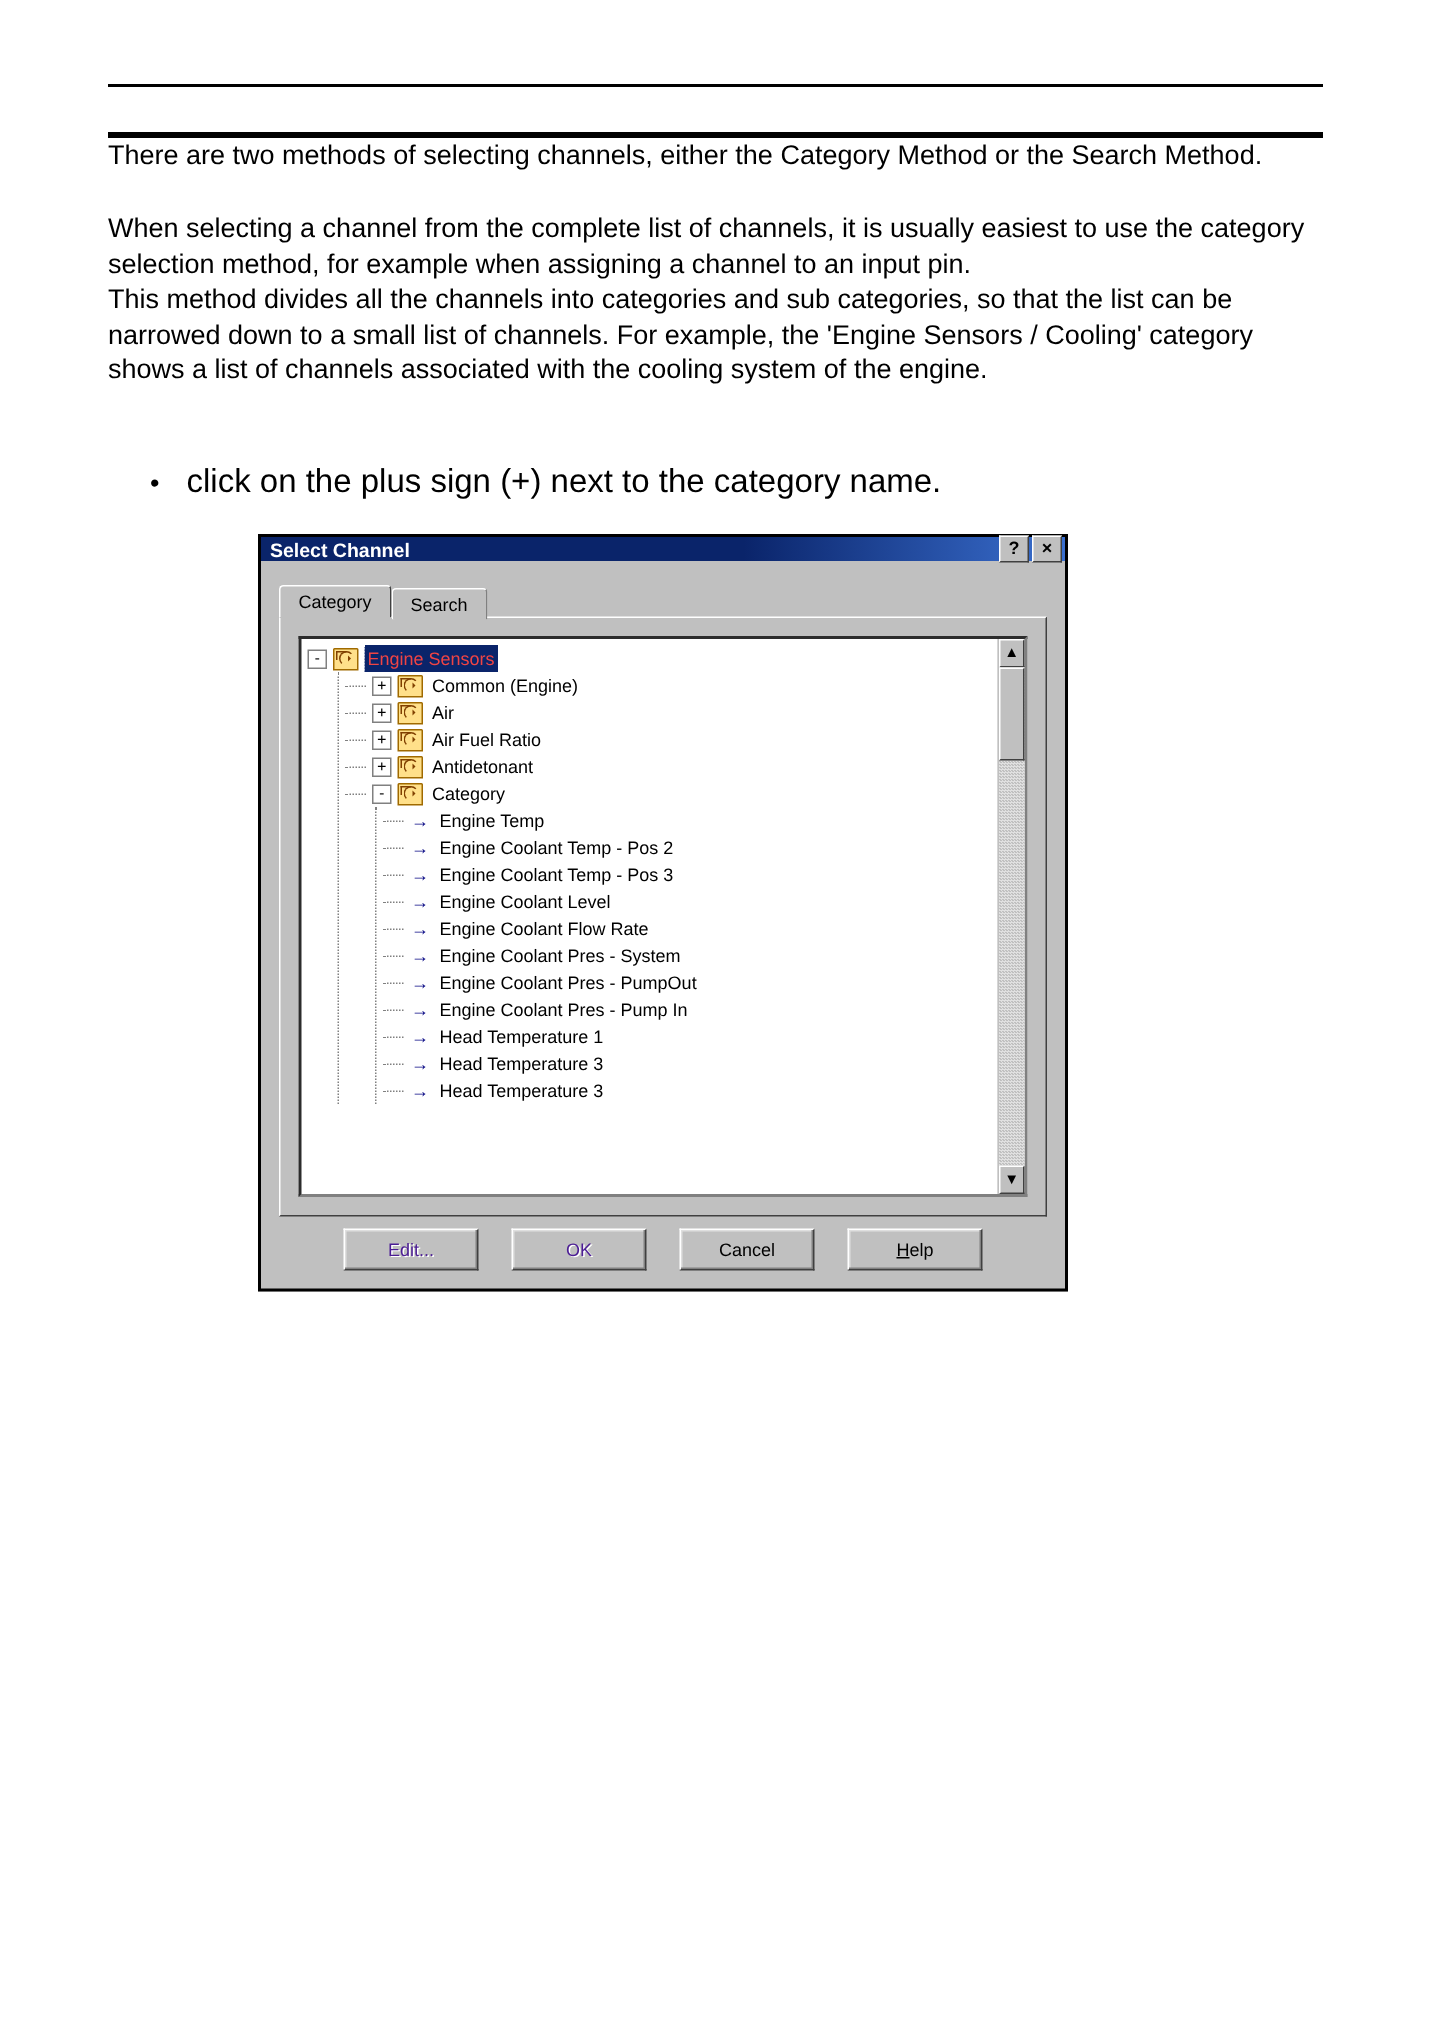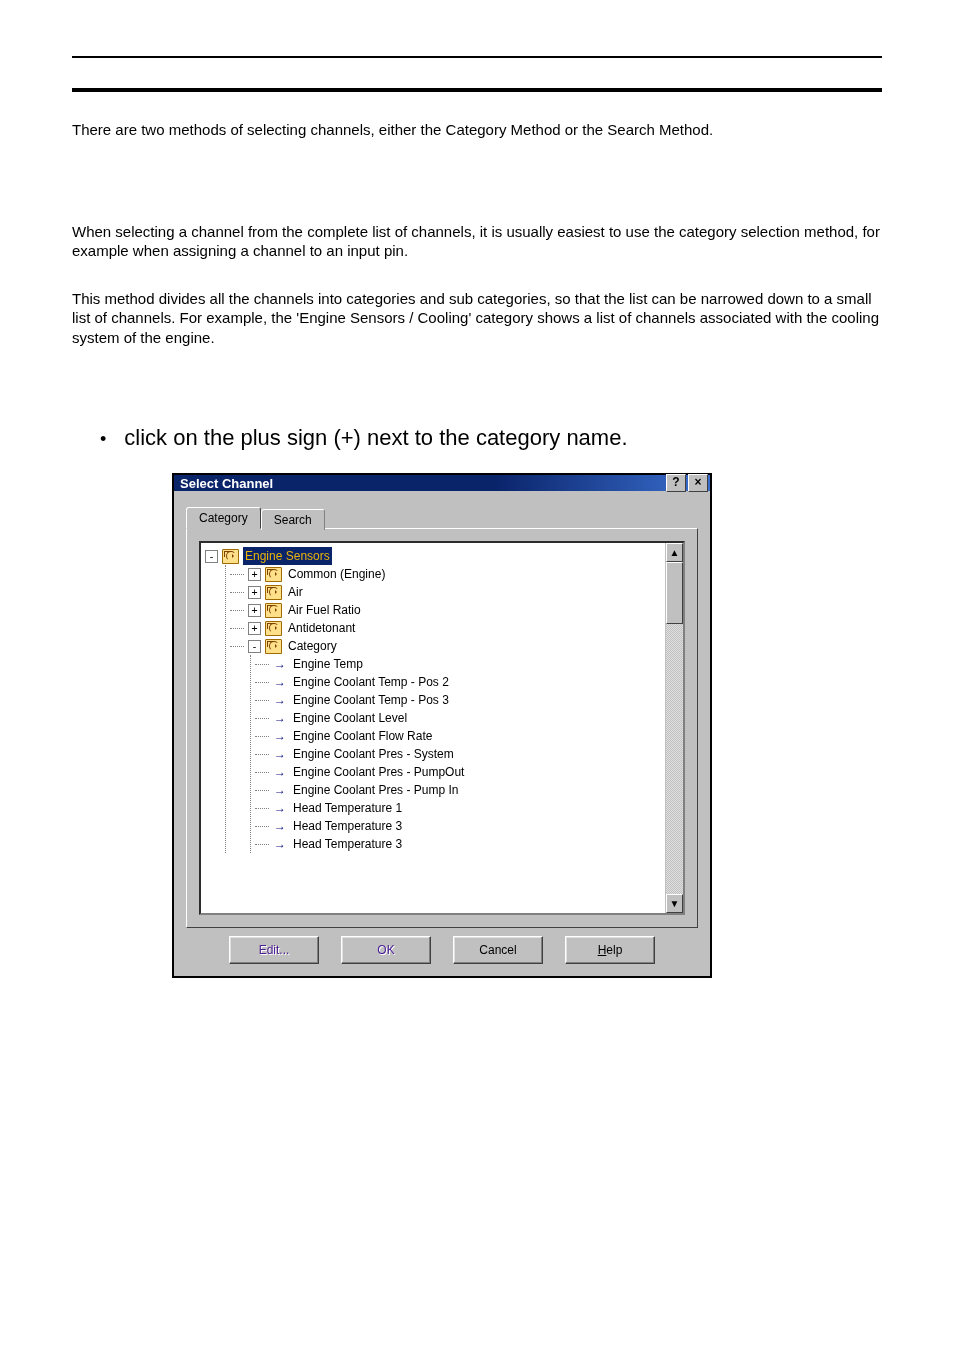--- a/index.html
+++ b/index.html
@@ -18,23 +18,23 @@
   hr.rule {
     border: 0;
     border-top: 2px solid #000;
     margin: 0;
   }
   hr.thick {
     border-top: 4px solid #000;
   }
   .spacer { height: 30px; }
   .body-text {
-    font-size: 15px;
+    font-size: 18px;
     line-height: 1.3;
-    margin: 28px 0;
+    margin: 0 0;
   }
   .bullet-row {
     display: flex;
     align-items: flex-start;
     gap: 18px;
     font-size: 22px;
     margin: 30px 0 10px 28px;
   }
   .bullet-dot {
     font-size: 18px;
@@ -203,21 +203,21 @@
     content:""; position:absolute; right:-1px; top:2px;
     border:2px solid transparent; border-left-color:#804000;
   }
 
   .arrow-icon {
     color:#000080; font-weight:bold; width:14px; text-align:center; flex-shrink:0;
   }
 
   .node-label { padding: 0 2px; }
   .node-label.selected {
-    background:#0a246a; color:#eab308; outline:1px dotted #fff;
+    background:#0a246a; color:#ef4444; outline:1px dotted #fff;
   }
 
   
   .btnbar {
     display:flex; gap:22px; justify-content:center; padding: 8px 0 2px 0;
   }
   .win-btn {
     min-width: 88px; height:26px;
     background:#c0c0c0;
     border:1px solid #fff;

